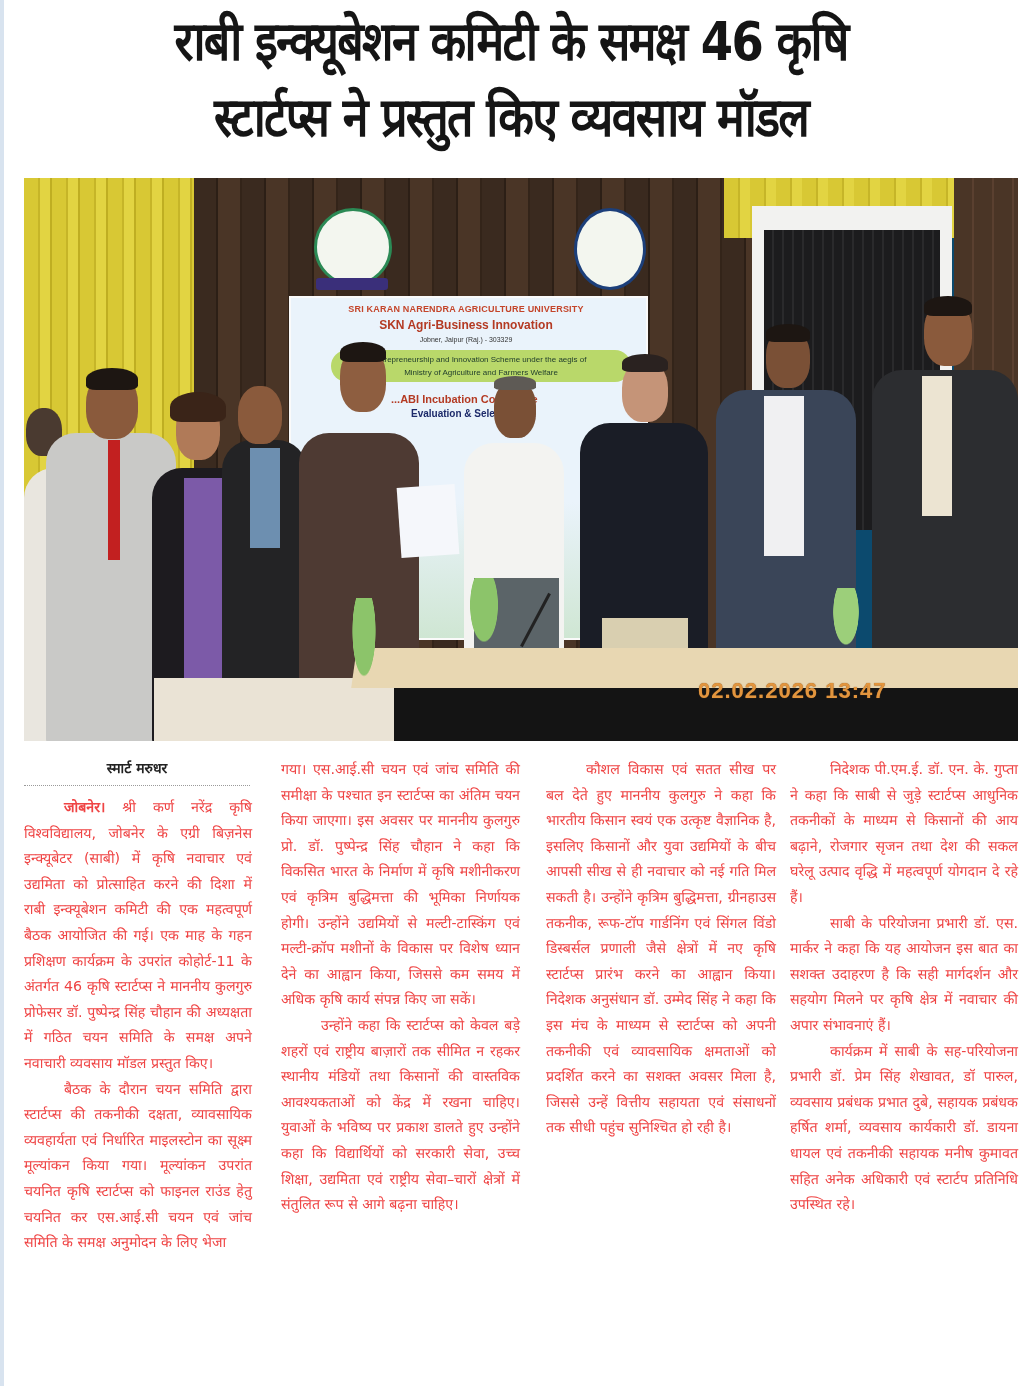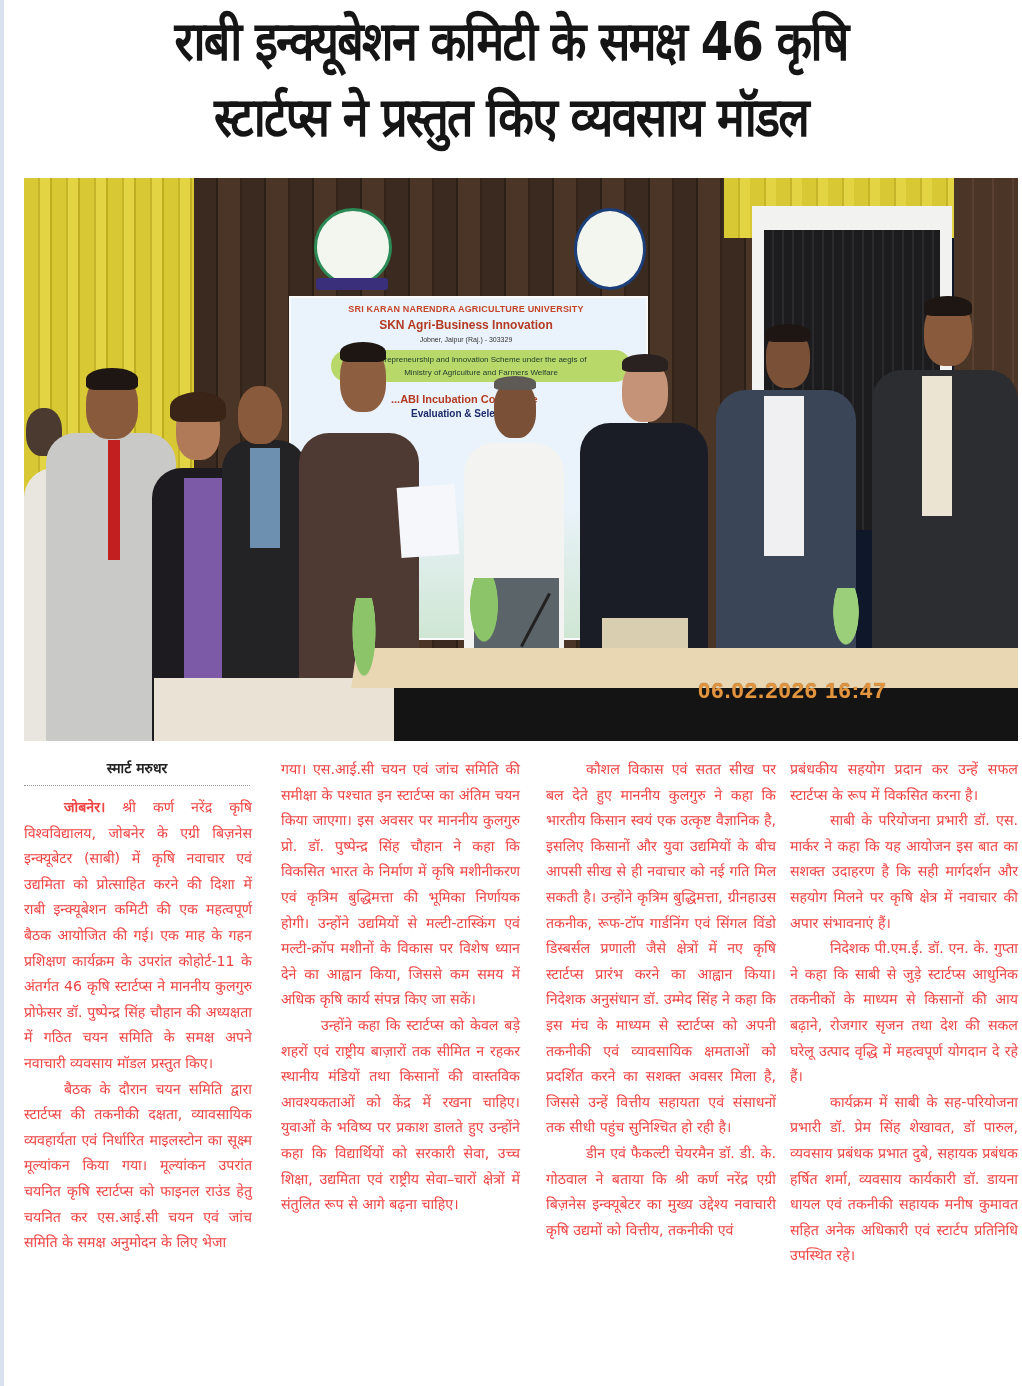--- a/index.html
+++ b/index.html
@@ -17,21 +17,21 @@
     position: absolute; left: 0; top: 4px; width: 1022px; text-align: center;
     font-family: "DejaVu Sans", sans-serif; font-weight: bold;
     font-size: 54px; line-height: 76px; letter-spacing: -2px;
     color: #151515;
     transform: scaleX(0.86); transform-origin: center top;
   }
 
   
   .photo {
     position: absolute; left: 24px; top: 178px; width: 994px; height: 563px;
-    overflow: hidden; background: #0f172a;
+    overflow: hidden; background: #0c4a6e;
   }
   .wall-yellow-l { position:absolute; left:0; top:0; width:170px; height:563px;
     background: repeating-linear-gradient(90deg,#d8c834 0 14px,#c6b528 14px 16px,#e2d442 16px 26px,#bfae22 26px 28px); }
   .wall-wood { position:absolute; left:170px; top:0; width:560px; height:563px;
     background: repeating-linear-gradient(90deg,#3a2a1f 0 22px,#2c1f16 22px 24px,#4a3526 24px 46px,#332419 46px 48px); }
   .wall-yellow-r { position:absolute; left:700px; top:0; width:260px; height:60px;
     background: repeating-linear-gradient(90deg,#d8c834 0 14px,#c6b528 14px 16px,#e2d442 16px 26px); }
   .door-frame { position:absolute; left:728px; top:28px; width:200px; height:320px; background:#f2f2f0; }
   .door-dark { position:absolute; left:740px; top:52px; width:176px; height:300px;
     background: repeating-linear-gradient(90deg,#1c1c1e 0 8px,#2a2a2c 8px 10px); }
@@ -183,39 +183,37 @@
   <div class="table">
     <div class="table-left"></div>
     <div class="table-top"></div>
     <div class="table-front"></div>
   </div>
   <div style="position:absolute;left:320px;top:420px;width:40px;height:110px;background:radial-gradient(ellipse at 50% 30%,#8cc46a 0 40%,transparent 42%);"></div>
   <div style="position:absolute;left:436px;top:400px;width:48px;height:90px;background:radial-gradient(ellipse at 50% 30%,#8cc46a 0 40%,transparent 42%);"></div>
   <div style="position:absolute;left:800px;top:410px;width:44px;height:80px;background:radial-gradient(ellipse at 50% 30%,#9ccf7a 0 40%,transparent 42%);"></div>
   <div style="position:absolute;left:510px;top:412px;width:3px;height:60px;background:#222;transform:rotate(28deg);"></div>
 
-  <div class="timestamp">06.02.2026 16:47</div>
+  <div class="timestamp">02.02.2026 13:47</div>
 </div>
 
 <div class="byline">स्मार्ट मरुधर</div>
 <div class="byline-rule"></div>
 
 <div class="col c1">
   <p><span class="dateline">जोबनेर।</span> <span>श्री कर्ण नरेंद्र कृषि विश्वविद्यालय, जोबनेर के एग्री बिज़नेस इन्क्यूबेटर (साबी) में कृषि नवाचार एवं उद्यमिता को प्रोत्साहित करने की दिशा में राबी इन्क्यूबेशन कमिटी की एक महत्वपूर्ण बैठक आयोजित की गई। एक माह के गहन प्रशिक्षण कार्यक्रम के उपरांत कोहोर्ट-11 के अंतर्गत 46 कृषि स्टार्टप्स ने माननीय कुलगुरु प्रोफेसर डॉ. पुष्पेन्द्र सिंह चौहान की अध्यक्षता में गठित चयन समिति के समक्ष अपने नवाचारी व्यवसाय मॉडल प्रस्तुत किए।</span></p>
   <p>बैठक के दौरान चयन समिति द्वारा स्टार्टप्स की तकनीकी दक्षता, व्यावसायिक व्यवहार्यता एवं निर्धारित माइलस्टोन का सूक्ष्म मूल्यांकन किया गया। मूल्यांकन उपरांत चयनित कृषि स्टार्टप्स को फाइनल राउंड हेतु चयनित कर एस.आई.सी चयन एवं जांच समिति के समक्ष अनुमोदन के लिए भेजा</p>
 </div>
 
 <div class="col c2">
   <p class="noindent">गया। एस.आई.सी चयन एवं जांच समिति की समीक्षा के पश्चात इन स्टार्टप्स का अंतिम चयन किया जाएगा। इस अवसर पर माननीय कुलगुरु प्रो. डॉ. पुष्पेन्द्र सिंह चौहान ने कहा कि विकसित भारत के निर्माण में कृषि मशीनीकरण एवं कृत्रिम बुद्धिमत्ता की भूमिका निर्णायक होगी। उन्होंने उद्यमियों से मल्टी-टास्किंग एवं मल्टी-क्रॉप मशीनों के विकास पर विशेष ध्यान देने का आह्वान किया, जिससे कम समय में अधिक कृषि कार्य संपन्न किए जा सकें।</p>
   <p>उन्होंने कहा कि स्टार्टप्स को केवल बड़े शहरों एवं राष्ट्रीय बाज़ारों तक सीमित न रहकर स्थानीय मंडियों तथा किसानों की वास्तविक आवश्यकताओं को केंद्र में रखना चाहिए। युवाओं के भविष्य पर प्रकाश डालते हुए उन्होंने कहा कि विद्यार्थियों को सरकारी सेवा, उच्च शिक्षा, उद्यमिता एवं राष्ट्रीय सेवा–चारों क्षेत्रों में संतुलित रूप से आगे बढ़ना चाहिए।</p>
 </div>
 
 <div class="col c3">
   <p>कौशल विकास एवं सतत सीख पर बल देते हुए माननीय कुलगुरु ने कहा कि भारतीय किसान स्वयं एक उत्कृष्ट वैज्ञानिक है, इसलिए किसानों और युवा उद्यमियों के बीच आपसी सीख से ही नवाचार को नई गति मिल सकती है। उन्होंने कृत्रिम बुद्धिमत्ता, ग्रीनहाउस तकनीक, रूफ-टॉप गार्डनिंग एवं सिंगल विंडो डिस्बर्सल प्रणाली जैसे क्षेत्रों में नए कृषि स्टार्टप्स प्रारंभ करने का आह्वान किया। निदेशक अनुसंधान डॉ. उम्मेद सिंह ने कहा कि इस मंच के माध्यम से स्टार्टप्स को अपनी तकनीकी एवं व्यावसायिक क्षमताओं को प्रदर्शित करने का सशक्त अवसर मिला है, जिससे उन्हें वित्तीय सहायता एवं संसाधनों तक सीधी पहुंच सुनिश्चित हो रही है।</p>
-  <p>डीन एवं फैकल्टी चेयरमैन डॉ. डी. के. गोठवाल ने बताया कि श्री कर्ण नरेंद्र एग्री बिज़नेस इन्क्यूबेटर का मुख्य उद्देश्य नवाचारी कृषि उद्यमों को वित्तीय, तकनीकी एवं</p>
 </div>
 
 <div class="col c4">
-  <p class="noindent">प्रबंधकीय सहयोग प्रदान कर उन्हें सफल स्टार्टप्स के रूप में विकसित करना है।</p>
+  <p>निदेशक पी.एम.ई. डॉ. एन. के. गुप्ता ने कहा कि साबी से जुड़े स्टार्टप्स आधुनिक तकनीकों के माध्यम से किसानों की आय बढ़ाने, रोजगार सृजन तथा देश की सकल घरेलू उत्पाद वृद्धि में महत्वपूर्ण योगदान दे रहे हैं।</p>
   <p>साबी के परियोजना प्रभारी डॉ. एस. मार्कर ने कहा कि यह आयोजन इस बात का सशक्त उदाहरण है कि सही मार्गदर्शन और सहयोग मिलने पर कृषि क्षेत्र में नवाचार की अपार संभावनाएं हैं।</p>
-  <p>निदेशक पी.एम.ई. डॉ. एन. के. गुप्ता ने कहा कि साबी से जुड़े स्टार्टप्स आधुनिक तकनीकों के माध्यम से किसानों की आय बढ़ाने, रोजगार सृजन तथा देश की सकल घरेलू उत्पाद वृद्धि में महत्वपूर्ण योगदान दे रहे हैं।</p>
   <p>कार्यक्रम में साबी के सह-परियोजना प्रभारी डॉ. प्रेम सिंह शेखावत, डॉ पारुल, व्यवसाय प्रबंधक प्रभात दुबे, सहायक प्रबंधक हर्षित शर्मा, व्यवसाय कार्यकारी डॉ. डायना धायल एवं तकनीकी सहायक मनीष कुमावत सहित अनेक अधिकारी एवं स्टार्टप प्रतिनिधि उपस्थित रहे।</p>
 </div>
 
 </body></html>

